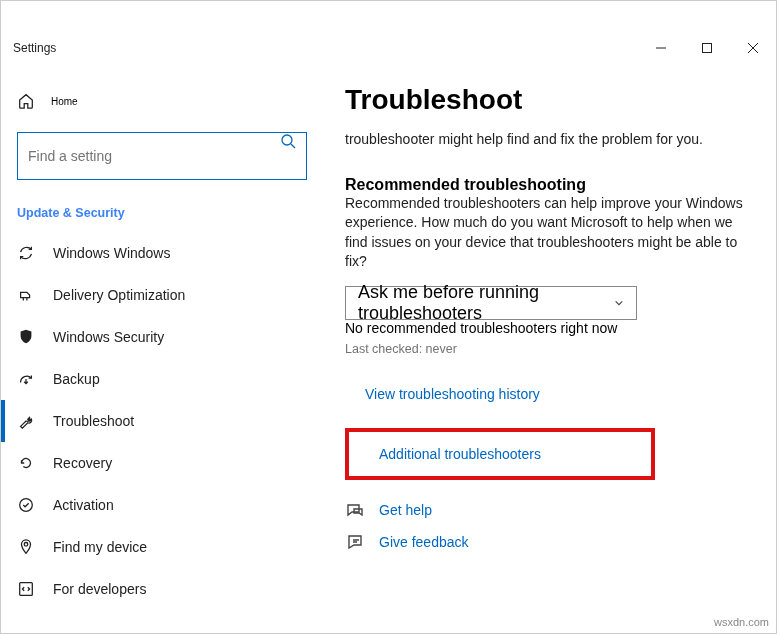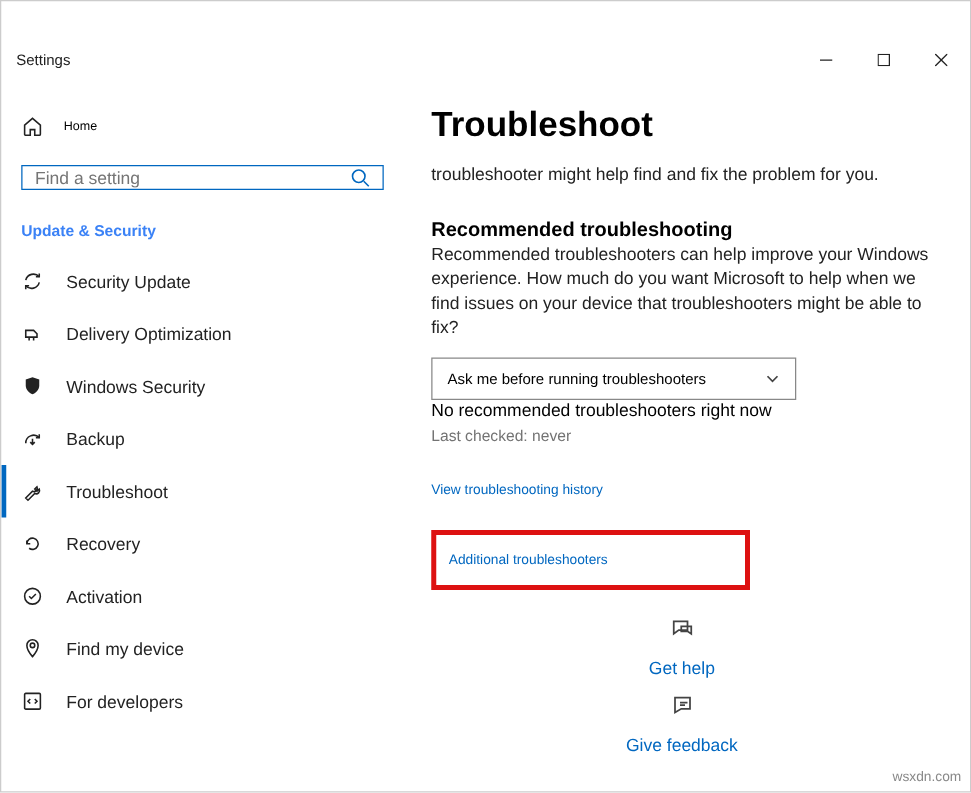--- a/index.html
+++ b/index.html
@@ -5,39 +5,39 @@
   * { margin: 0; padding: 0; box-sizing: border-box; font-family: "Segoe UI", -apple-system, sans-serif; }
   body { width: 777px; height: 634px; background: #fff; display: flex; flex-direction: column; overflow: hidden; border: 1px solid #ccc; }
   .titlebar { height: 32px; display: flex; align-items: center; padding-left: 12px; font-size: 12px; color: #222; margin-top: 31px; }
   .titlebar .title { flex: 1; }
   .win-controls { display: flex; }
   .win-btn { width: 46px; height: 32px; display: flex; align-items: center; justify-content: center; font-size: 10px; color: #222; }
   .body { flex: 1; display: flex; overflow: hidden; }
   .sidebar { width: 316px; padding: 20px 0 0 0; display: flex; flex-direction: column; }
   .home-row { display: flex; align-items: center; gap: 16px; padding: 8px 16px; font-size: 10px; }
   .home-row svg { width: 18px; height: 18px; }
-  .search-box { margin: 14px 10px 0 16px; height: 20px; border: 1px solid #0067c0; display: flex; align-items: center; padding: 0 10px; }
+  .search-box { margin: 14px 10px 0 16px; height: 48px; border: 1px solid #0067c0; display: flex; padding: 0 10px; }
   .search-box input { flex: 1; border: none; outline: none; font-size: 14px; color: #666; }
   .search-box svg { width: 16px; height: 16px; }
   .category { font-size: 12.5px; font-weight: 600; color: #3b82f6; padding: 26px 16px 12px 16px; }
   .nav { display: flex; flex-direction: column; }
   .nav-item { display: flex; align-items: center; gap: 18px; padding: 12px 16px; font-size: 14px; color: #222; cursor: pointer; position: relative; }
   .nav-item svg { width: 18px; height: 18px; }
   .nav-item.selected::before { content: ""; position: absolute; left: 0; top: 0; bottom: 0; width: 4px; background: #0067c0; }
   .main { flex: 1; padding: 20px 30px 10px 28px; overflow: hidden; }
   h1 { font-size: 28px; font-weight: 600; margin-bottom: 14px; }
   .body-text { font-size: 14px; color: #222; line-height: 1.4; margin-bottom: 26px; }
   h2 { font-size: 16px; font-weight: 700; }
-  .dropdown { margin-top: 14px; border: 1px solid #888; height: 34px; width: 292px; display: flex; align-items: center; padding: 0 12px; font-size: 12px; justify-content: space-between; }
+  .dropdown { margin-top: 14px; border: 1px solid #888; height: 34px; width: 292px; display: flex; align-items: center; padding: 0 12px; font-size: 18px; justify-content: space-between; }
   .status { font-size: 14px; }
   .sub { font-size: 12.5px; color: #737373; margin-top: 6px; }
-  .link { display: block; color: #0067c0; font-size: 11px; margin-top: 30px; }
+  .link { display: block; color: #0067c0; font-size: 14px; margin-top: 30px; margin-left: 20px; }
   .addl-box { border: 4px solid #d11; padding: 14px 110px 14px 10px; display: inline-block; margin-top: 26px; }
   .addl-box .link { margin-top: 0; }
-  .help-row { display: flex; align-items: center; gap: 14px; margin-top: 20px; font-size: 14px; color: #0067c0; flex-direction: column; }
+  .help-row { display: flex; align-items: center; gap: 14px; margin-top: 20px; font-size: 14px; color: #0067c0; }
   .help-row + .help-row { margin-top: 12px; }
   .help-row svg { width: 20px; height: 20px; }
   .watermark { position: absolute; bottom: 6px; right: 8px; font-size: 11px; color: #888; }
   .icon-stroke { fill: none; stroke: #222; stroke-width: 1.4; }
 </style>
 </head>
 <body>
 
 <div class="titlebar">
   <span class="title">Settings</span>
@@ -76,21 +76,21 @@
           <line x1="11" y1="11" x2="15" y2="15"></line>
         </svg>
     </div>
     <div class="category">Update &amp; Security</div>
     <div class="nav">
       <div class="nav-item">
         <svg class="icon-stroke" viewBox="0 0 20 20">
             <path d="M16 6a7 7 0 0 0-12 3M4 14a7 7 0 0 0 12-3"></path>
             <path d="M16 3v3h-3M4 17v-3h3"></path>
           </svg>
-        <span>Security Update</span>
+        <span>Windows Windows</span>
       </div>
       <div class="nav-item">
         <svg class="icon-stroke" viewBox="0 0 20 20">
             <path d="M4 13V7h7l3 3v3z"></path>
             <path d="M7 13v3M11 13v3"></path>
           </svg>
         <span>Delivery Optimization</span>
       </div>
       <div class="nav-item">
         <svg viewBox="0 0 20 20" fill="#222">

